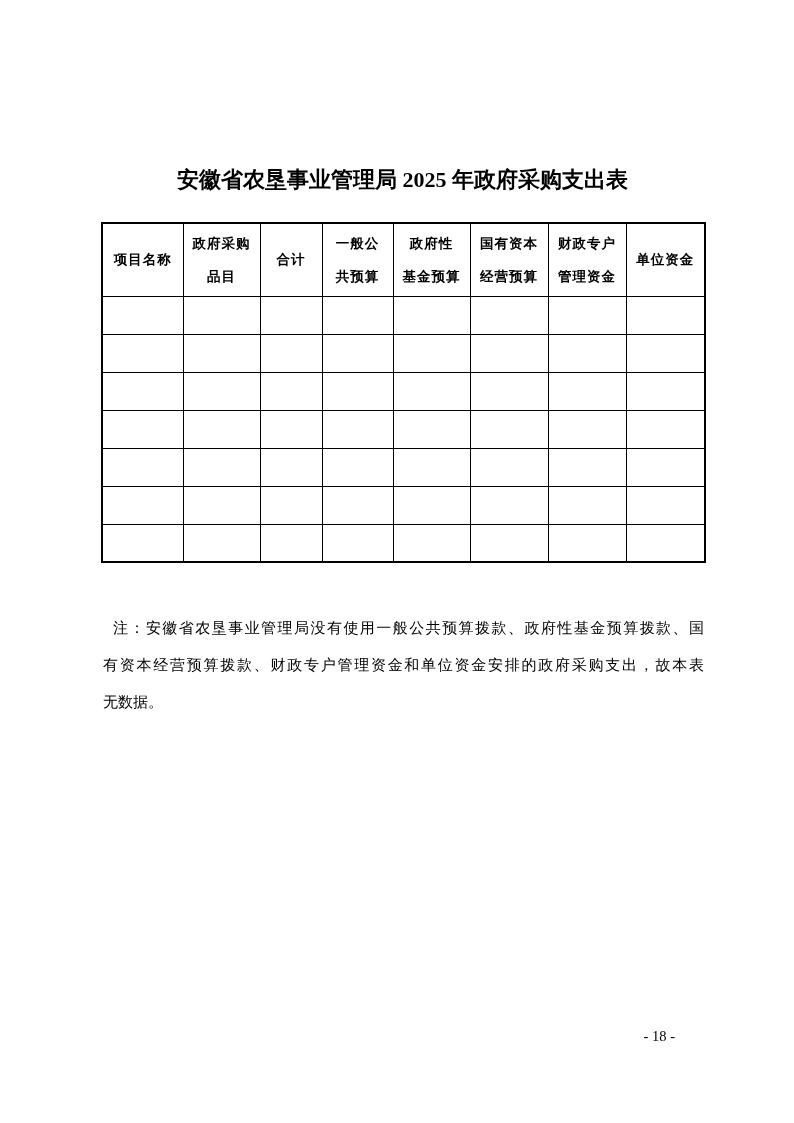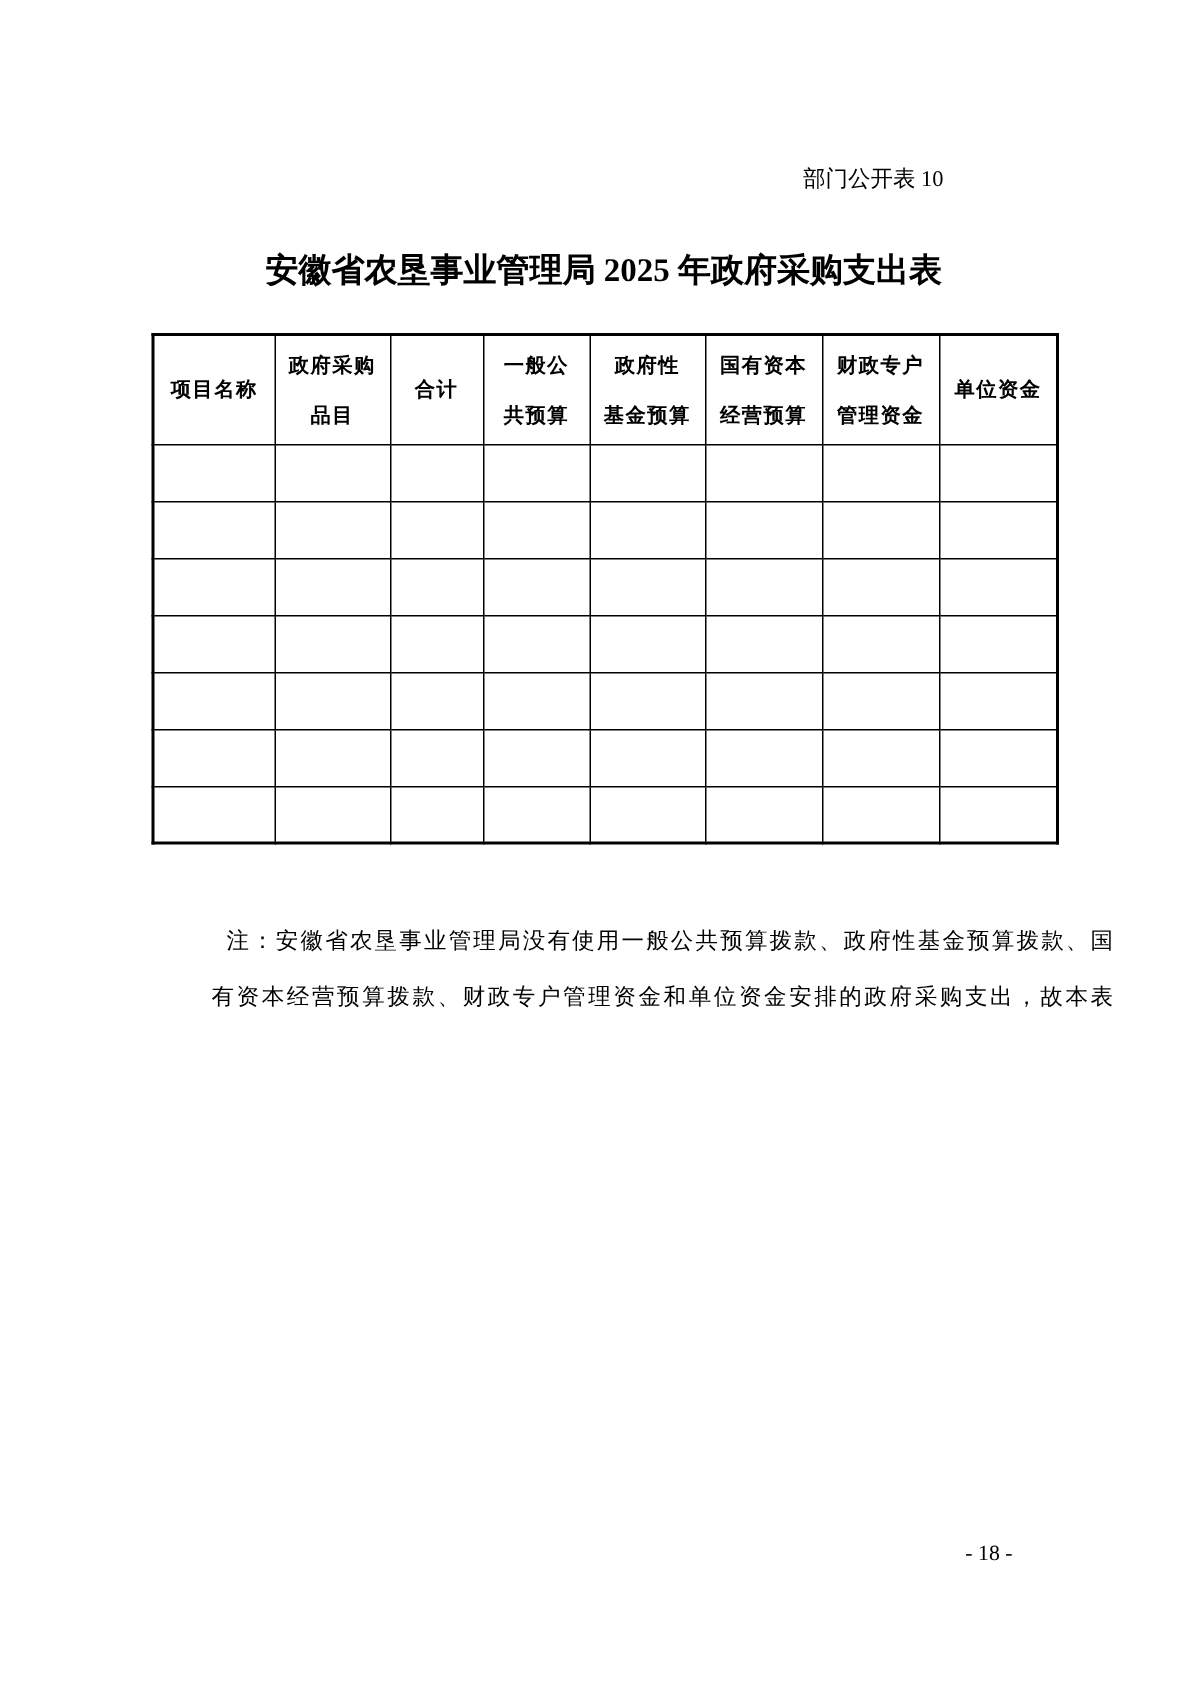--- a/index.html
+++ b/index.html
@@ -51,40 +51,38 @@
     border-top: 2px solid #000;
     height: 38px;
   }
   .proc-table td.total-label {
     font-size: 15px; font-weight: 700;
   }
 
   .note {
     position: absolute; top: 610px; left: 103px; width: 601px;
     font-size: 15px;
-    margin-left: 38px;
   }
   .note p {
     line-height: 37px;
     text-align: justify;
   }
   .note p.justify-line { text-align-last: justify; }
   .note p.first-line { text-indent: 10px; }
 
   .page-number {
     position: absolute; top: 1026px; right: 119px;
     font-size: 14.5px; line-height: 20px;
   }
 </style>
 </head>
 <body>
 
 <div class="page">
 
-  <div class="doc-label">部门公开表 10</div>
 
   <div class="title">安徽省农垦事业管理局 2025 年政府采购支出表</div>
 
 
   <table class="proc-table">
     <colgroup>
       <col style="width:81px">
         <col style="width:77px">
         <col style="width:62px">
       <col style="width:71px">
@@ -175,17 +173,18 @@
           <td></td>
           <td></td>
           <td></td>
         </tr>
       </tbody>
   </table>
 
   <div class="note">
     <p class="justify-line first-line">注：安徽省农垦事业管理局没有使用一般公共预算拨款、政府性基金预算拨款、国</p>
     <p class="justify-line">有资本经营预算拨款、财政专户管理资金和单位资金安排的政府采购支出，故本表</p>
+    <p>无数据。</p>
   </div>
 
   <div class="page-number">- 18 -</div>
 
 </div>
 
 </body></html>

